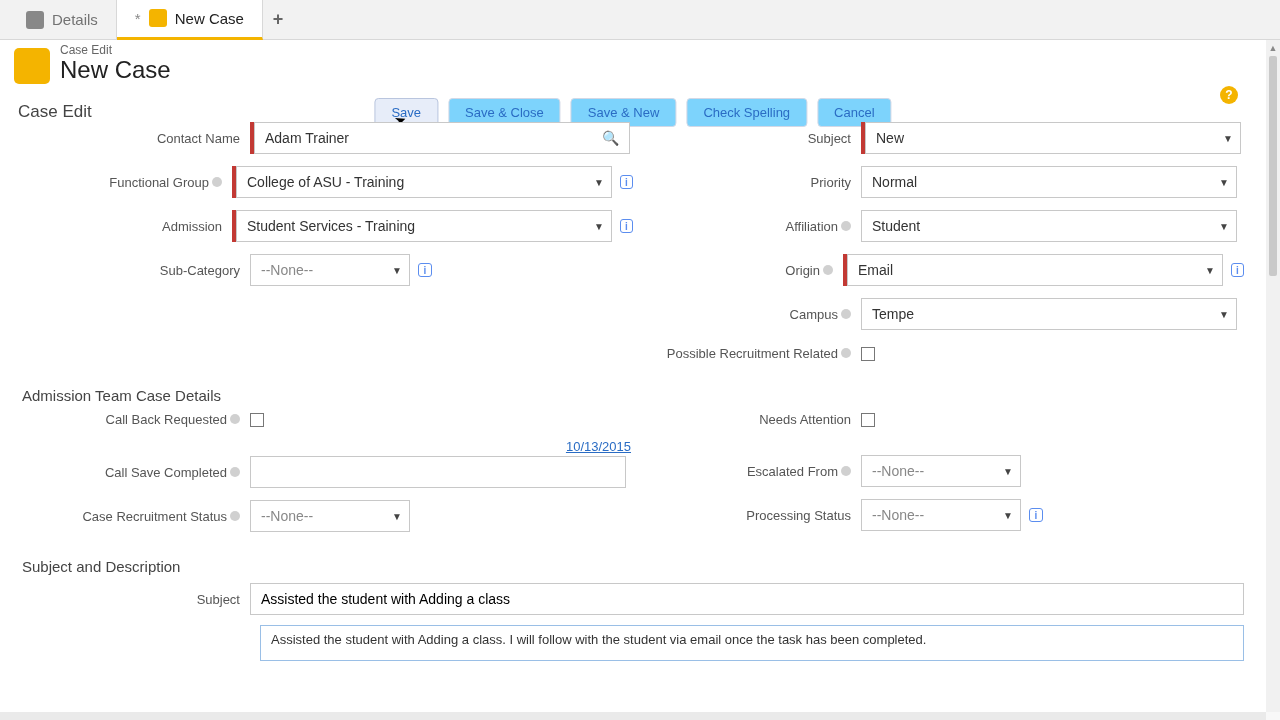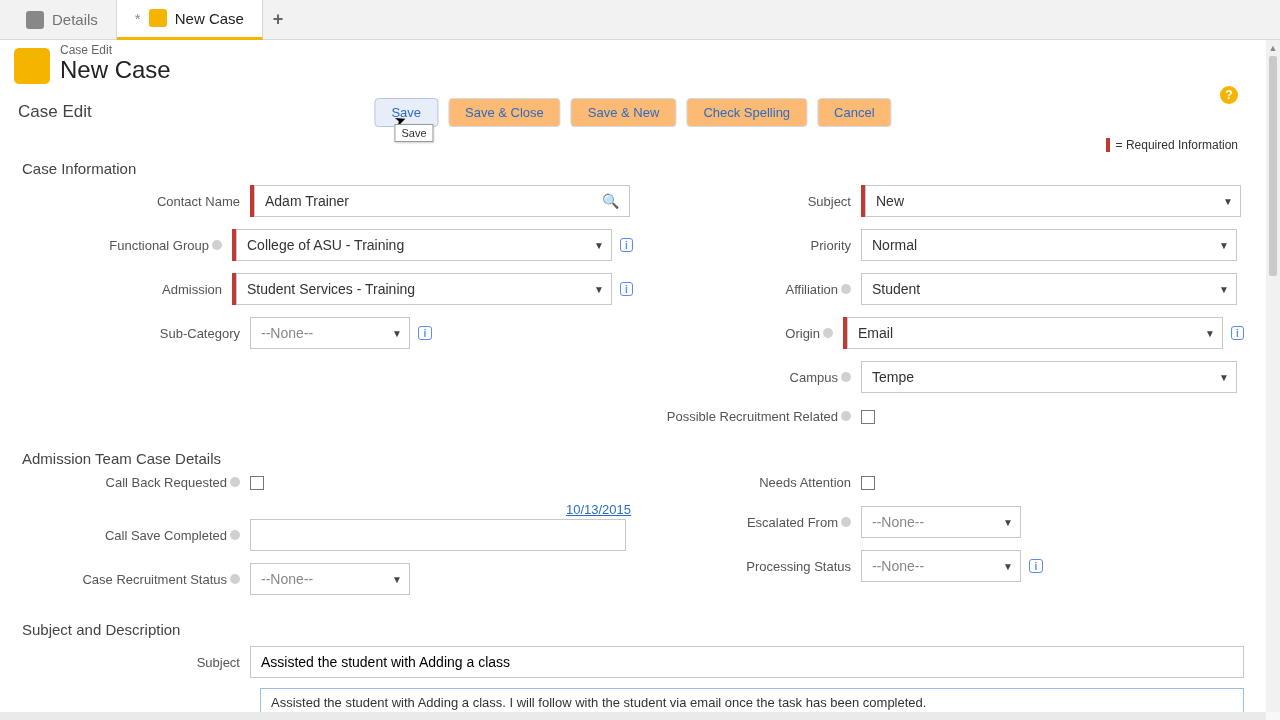--- a/index.html
+++ b/index.html
@@ -123,21 +123,21 @@
     color: #444;
   }
   .btn-group {
     position: absolute;
     left: 50%;
     transform: translateX(-50%);
     display: flex;
     gap: 10px;
   }
   .btn {
-    background: #fdba74;
+    background: #7dd3fc;
     border: 1px solid #d2d8e6;
     color: #2a6cc4;
     padding: 6px 16px;
     border-radius: 4px;
     font-size: 13px;
     cursor: pointer;
   }
   .btn.hover {
     background: #e7edf9;
     border-color: #b9c5de;
@@ -311,21 +311,20 @@
       <button class="btn">Check Spelling</button>
       <button class="btn">Cancel</button>
     </div>
 
     <div class="required-legend" style="top:36px;">
       <span class="required-bar"></span>
       <span>= Required Information</span>
     </div>
   </div>
 
-  <div class="section-title" style="padding-top:38px">Case Information</div>
 
   <div class="form-cols">
 
     <div class="col">
       <div class="field">
         <div class="fld-label"><span>Contact Name</span></div>
         <div class="ctrl-wrap">
           <span class="req-line"></span>
           <input class="text-input full" value="Adam Trainer" style="">
           <span class="lookup-icon">🔍</span>
@@ -427,21 +426,21 @@
           <select class="select-input w-small" style="color:#888"><option>--None--</option></select>
           <span class="select-arrow">▼</span>
         </div>
       </div>
     </div>
     <div class="col">
       <div class="field">
         <div class="fld-label"><span>Needs Attention</span></div>
         <div class="checkbox"></div>
       </div>
-      <div class="field" style="margin-top:16px">
+      <div class="field" style="margin-top:28px">
         <div class="fld-label"><span>Escalated From</span><span class="fld-help"></span></div>
         <div class="ctrl-wrap">
           <select class="select-input w-small" style="color:#888"><option>--None--</option></select>
           <span class="select-arrow">▼</span>
         </div>
       </div>
       <div class="field">
         <div class="fld-label"><span>Processing Status</span></div>
         <div class="ctrl-wrap">
           <select class="select-input w-small" style="color:#888"><option>--None--</option></select>

